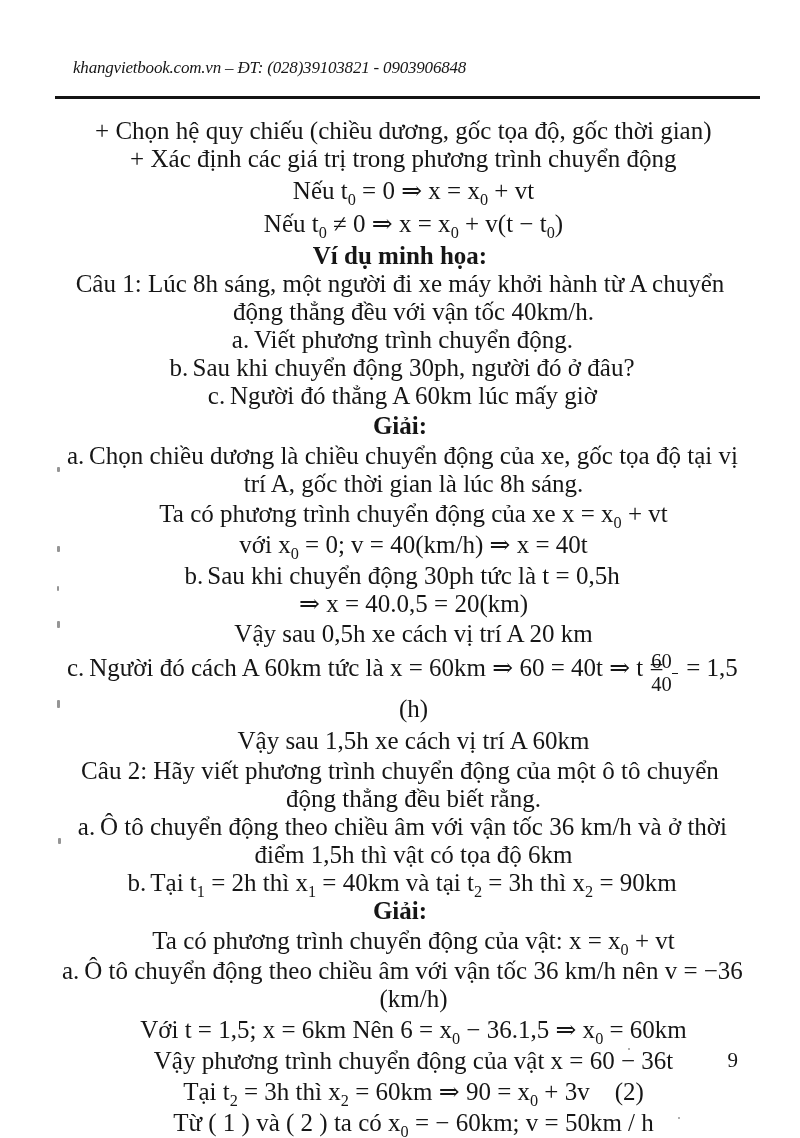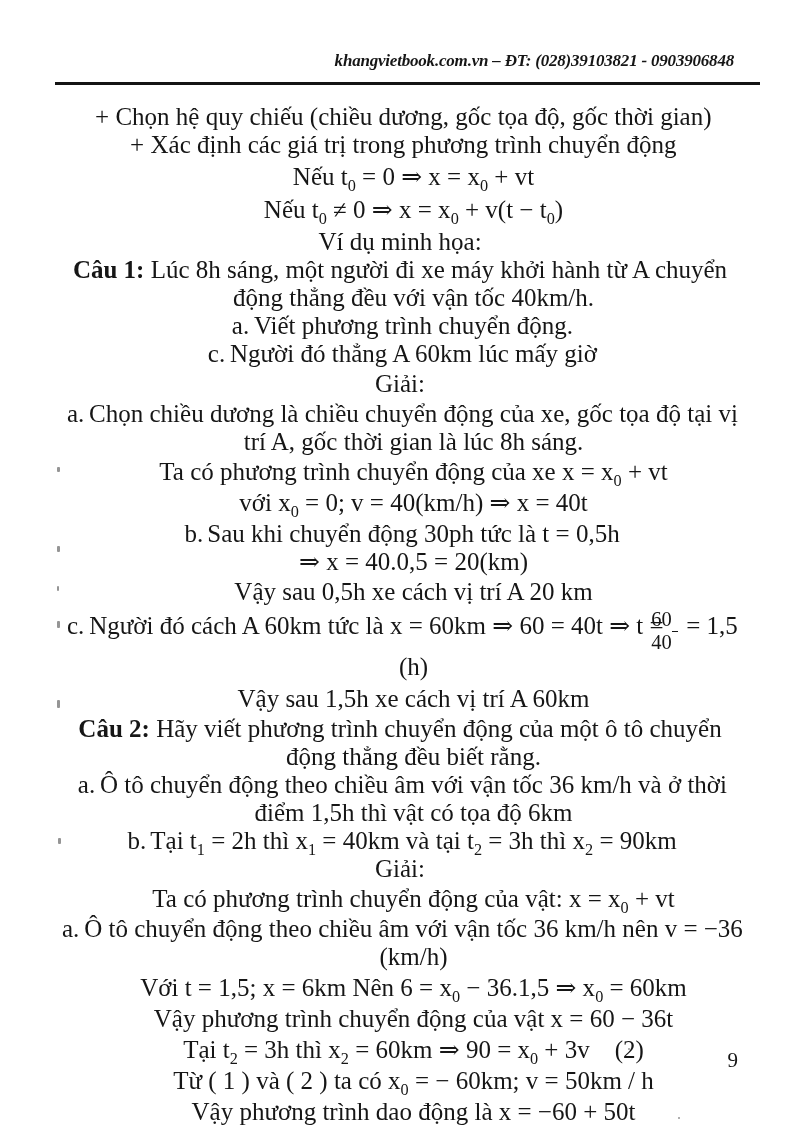--- a/index.html
+++ b/index.html
@@ -10,27 +10,27 @@
     font-family:"Liberation Serif","DejaVu Serif",serif;
     position:relative;
     overflow:hidden;
   }
   .page{
     position:absolute;inset:0;
     padding:40px 55px 0 55px;
     box-sizing:border-box;
   }
   .header-line{
-    text-align:right;
-    font-weight:bold;
+    text-align:left;
+    font-weight:normal;
     font-style:italic;
     font-size:17px;
     line-height:20px;
     letter-spacing:-0.2px;
-    margin:11px;
+    margin:18px;
   }
   .header-rule{
     border:0;
     border-bottom:3px solid #141414;
     margin:4px -15px 0 0;
     height:0;
   }
   .content{
     margin-top:18px;
     font-size:25px;
@@ -40,23 +40,23 @@
   .hang{
     padding-left:27px;
     text-indent:-27px;
     text-align:justify;
   }
   .marker{
     display:inline-block;
     width:27px;
     text-indent:0;
   }
-  .lead{font-weight:bold;}
+  .lead{font-weight:normal;}
   .indent{padding-left:27px;}
-  .center{text-align:center;font-weight:normal;}
+  .center{text-align:center;font-weight:bold;}
   .mt2{margin-top:2px !important;}
   .mt3{margin-top:3px !important;}
   .mt4{margin-top:4px !important;}
   .mt5{margin-top:5px !important;}
   sub{font-size:0.65em;line-height:0;}
   .frac{
     display:inline-block;
     text-align:center;
     vertical-align:-0.72em;
     line-height:1.05;
@@ -91,20 +91,21 @@
     <p class="hang"><span class="marker">+</span><span>Xác định các giá trị trong phương trình chuyển động</span></p>
 
     <p class="indent mt4"><span>Nếu  t<sub>0</sub> = 0 ⇒ x = x<sub>0</sub> + vt</span></p>
     <p class="indent mt5"><span>Nếu  t<sub>0</sub> ≠ 0 ⇒ x = x<sub>0</sub> + v(t − t<sub>0</sub>)</span></p>
 
     <p class="center mt4">Ví dụ minh họa:</p>
 
     <p class="hang"><span class="lead">Câu 1:</span> <span>Lúc 8h sáng, một người đi xe máy khởi hành từ A chuyển động thẳng đều với vận tốc 40km/h.</span></p>
 
     <p class="hang"><span class="marker">a.</span><span>Viết phương trình chuyển động.</span></p>
+    <p class="hang"><span class="marker">b.</span><span>Sau khi chuyển động 30ph, người đó ở đâu?</span></p>
     <p class="hang"><span class="marker">c.</span><span>Người đó thẳng A 60km lúc mấy giờ</span></p>
 
     <p class="center mt2">Giải:</p>
 
     <p class="hang mt2"><span class="marker">a.</span><span>Chọn chiều dương là chiều chuyển động của xe, gốc tọa độ tại vị trí A, gốc thời gian là lúc 8h sáng.</span></p>
     <p class="indent mt2"><span>Ta có phương trình chuyển động của xe  x = x<sub>0</sub> + vt</span></p>
     <p class="indent mt3"><span>với  x<sub>0</sub> = 0; v = 40(km/h) ⇒ x = 40t</span></p>
 
     <p class="hang mt3"><span class="marker">b.</span><span>Sau khi chuyển động 30ph tức là t = 0,5h</span></p>
     <p class="indent"><span>⇒ x = 40.0,5 = 20(km)</span></p>

